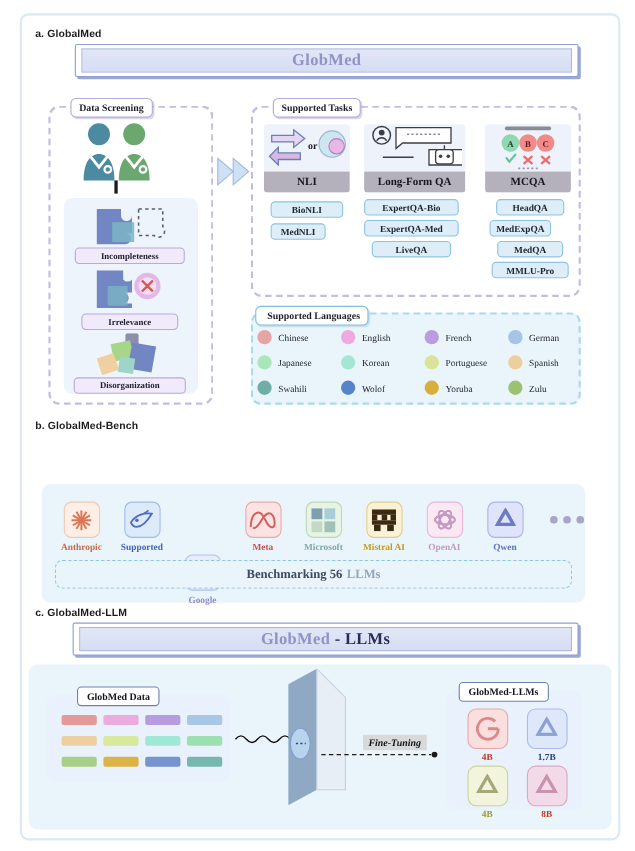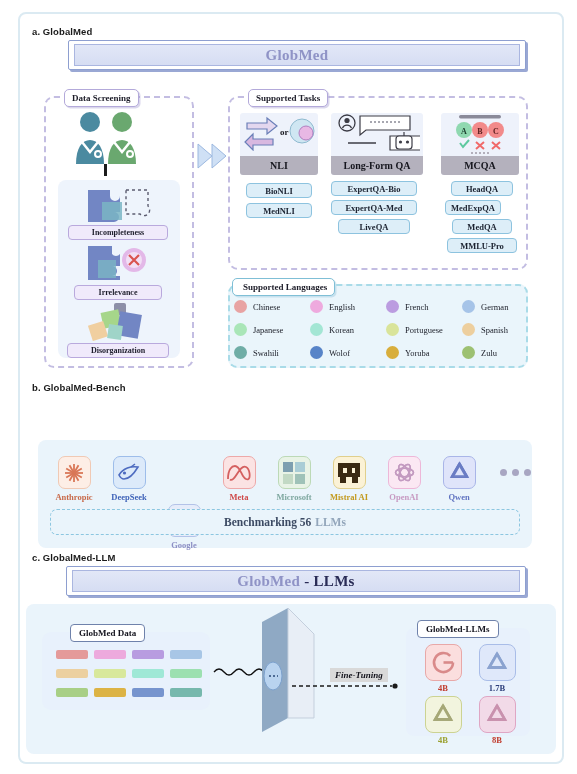--- a/index.html
+++ b/index.html
@@ -286,21 +286,21 @@
         <path d="M4 10 h20 v-5 l10 8 l-10 8 v-5 h-20 z" fill="#e3d7ef" stroke="#6a7fb8" stroke-width="1.2"></path>
         <path d="M30 26 h-20 v-5 l-8 8 l8 8 v-5 h20 z" fill="#d8b8e0" stroke="#6a7fb8" stroke-width="1.2"></path>
         <text x="37" y="22" font-size="9" font-family="Liberation Serif" fill="#16161e" font-weight="bold">or</text>
         <circle cx="59" cy="18" r="12" fill="#cfe6f2" stroke="#8fbad0" stroke-width="1"></circle>
         <circle cx="63" cy="20" r="7" fill="#e8b8e4" stroke="#b07fc0" stroke-width="1"></circle>
       </svg>
     </div>
     <div class="task-name">NLI</div>
   </div>
   <div class="ds-chip" style="left:246px; top:183px; width:66px; height:15px;">BioNLI</div>
-  <div class="ds-chip" style="left:246px; top:203px; width:66px; height:15px;">MedNLI</div>
+  <div class="ds-chip" style="left:246px; top:203px; width:50px; height:15px;">MedNLI</div>
 
   <div class="task-card" style="left:331px; top:113px; width:92px; height:62px;">
     <div class="task-icon">
       <svg width="86" height="40" viewBox="0 0 86 40">
         <circle cx="13" cy="10" r="8" fill="none" stroke="#3c3c46" stroke-width="1.3"></circle>
         <circle cx="13" cy="7.5" r="2.6" fill="#3c3c46"></circle>
         <path d="M8.5 15 a5 5 0 0 1 9 0" fill="none" stroke="#3c3c46" stroke-width="1.3"></path>
         <path d="M26 3 h50 v14 h-44 l-6 5 z" fill="#fff" stroke="#3c3c46" stroke-width="1.2"></path>
         <path d="M36 9 h30" stroke="#8a8a96" stroke-width="1.4" stroke-dasharray="2 2"></path>
         <path d="M6 23 h50 v14 h-44 l-6 5 z" fill="#fff" stroke="#3c3c46" stroke-width="1.2" transform="translate(56,0) scale(-1,1) translate(-56,0)"></path>
@@ -421,21 +421,21 @@
         <div class="logo-name" style="color: rgb(200, 106, 74);">Anthropic</div>
       </div>
       <div class="logo-item" style="position: absolute; left: 103px; top: 456px;">
         <div class="logo-tile" style="background: rgb(220, 234, 250); border: 1.4px solid rgb(157, 189, 234);">
           <svg width="24" height="22" viewBox="0 0 24 22">
             <path d="M2 13 C6 6 14 4 21 5 C18 10 13 17 7 17 C5 17 3 15 2 13 Z" fill="none" stroke="#4d6bc0" stroke-width="1.6"></path>
             <circle cx="7.5" cy="11" r="1.6" fill="#4d6bc0"></circle>
             <path d="M14 5 l4 -3" stroke="#4d6bc0" stroke-width="1.5"></path>
           </svg>
         </div>
-        <div class="logo-name" style="color: rgb(63, 99, 184);">DeepSeek</div>
+        <div class="logo-name" style="color: rgb(63, 99, 184);">Supported</div>
       </div>
       <div class="logo-item" style="position: absolute; left: 158px; top: 456px; margin-top: 48px;">
         <div class="logo-tile" style="background: rgb(230, 236, 250); border: 1.4px solid rgb(179, 194, 232);">
           <svg width="22" height="22" viewBox="0 0 22 22">
             <path d="M19 11 a8 8 0 1 1 -2.4 -5.7" fill="none" stroke="#8d8fc4" stroke-width="3.1"></path>
             <path d="M11 11 h8" stroke="#8d8fc4" stroke-width="3.1"></path>
           </svg>
         </div>
         <div class="logo-name" style="color: rgb(140, 142, 196);">Google</div>
       </div>

